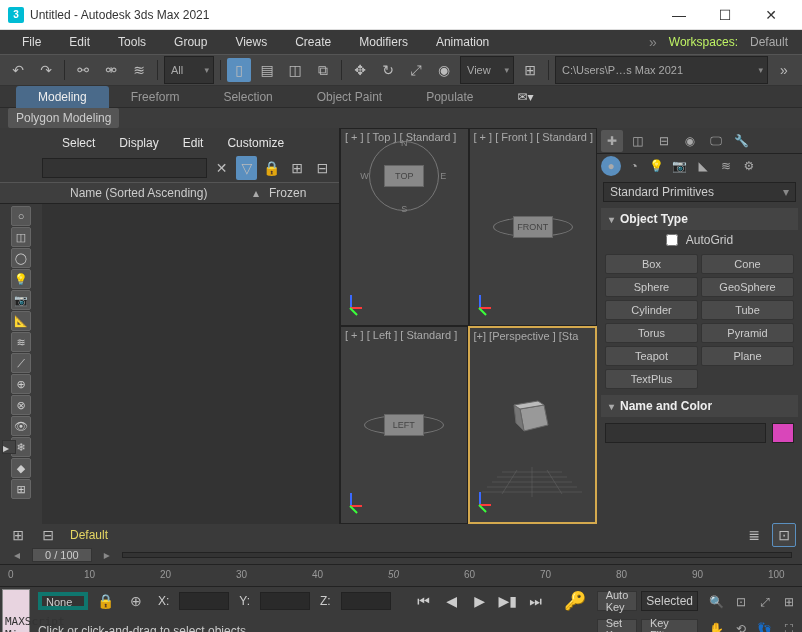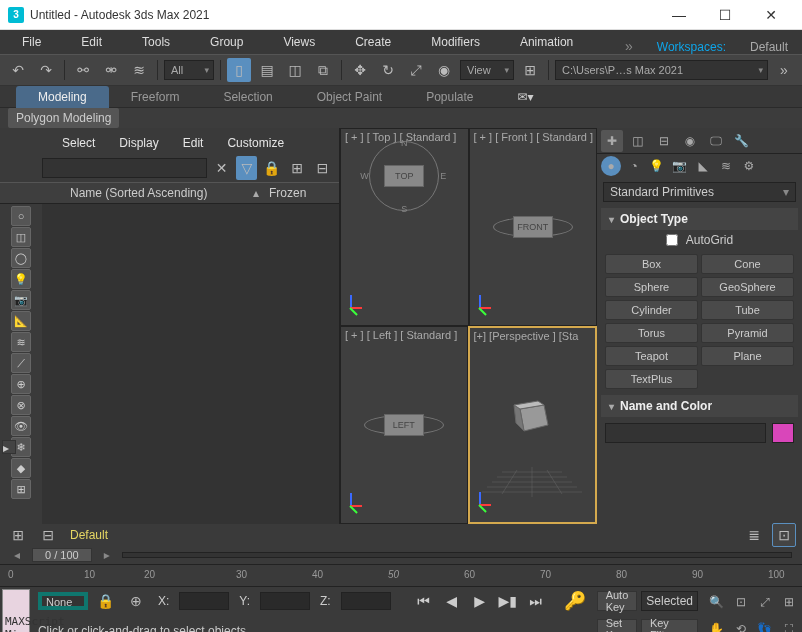--- a/index.html
+++ b/index.html
@@ -1,30 +1,30 @@
 <!DOCTYPE html>
 <html><head>
 <meta charset="utf-8">
 <style>
 *{margin:0;padding:0;box-sizing:border-box;font-family:"Segoe UI",Arial,sans-serif;font-size:12px;color:#ccc;user-select:none}
 body{background:#4a4a4a;width:802px;height:632px;overflow:hidden;position:relative}
 .titlebar{height:30px;background:#fff;display:flex;align-items:center;padding:0 8px;color:#333;border-bottom:1px solid #ddd}
 .titlebar .ico{width:16px;height:16px;background:#00bcd4;border-radius:2px;margin-right:6px;display:flex;align-items:center;justify-content:center;color:#fff;font-weight:bold;font-size:10px}
 .titlebar .ttl{flex:1;color:#333}
 .titlebar .wbtn{width:46px;height:30px;display:flex;align-items:center;justify-content:center;color:#333;font-size:14px}
-.menubar{height:24px;background:#383838;display:flex;align-items:flex-end;padding:0 8px;gap:12px}
+.menubar{height:24px;background:#383838;display:flex;align-items:center;padding:0 8px;gap:0}
 .menubar .mi{padding:0 14px;line-height:24px;color:#ddd;cursor:pointer}
 .menubar .chev{color:#888;margin-left:auto;font-size:14px;padding:0 6px}
-.menubar .ws{color:#0ea5e9;padding:0 6px}
+.menubar .ws{color:#bef264;padding:0 6px}
 .menubar .wsv{color:#aaa;padding:0 6px}
 .maintb{height:32px;background:#444;display:flex;align-items:center;padding:0 6px;gap:4px;border-top:1px solid #555;border-bottom:1px solid #333}
 .tbtn{width:24px;height:24px;display:flex;align-items:center;justify-content:center;color:#bbb;font-size:14px;border-radius:2px}
 .tbtn.sel{background:#5a8fbf}
 .tsep{width:1px;height:20px;background:#2a2a2a;margin:0 2px}
-.dd{height:20px;background:#333;border:1px solid #222;padding:0 18px 0 6px;display:flex;align-items:center;color:#aaa;position:relative;font-size:11px}
+.dd{height:28px;background:#333;border:1px solid #222;padding:0 18px 0 6px;display:flex;align-items:center;color:#aaa;position:relative;font-size:11px}
 .dd::after{content:"▾";position:absolute;right:4px;color:#888;font-size:9px}
 .ribbontabs{height:22px;background:#383838;display:flex;align-items:center;border-bottom:1px solid #2a2a2a}
 .ribbontabs .rt{padding:0 22px;line-height:22px;color:#999;cursor:pointer}
 .ribbontabs .rt.act{background:#4a6a8a;color:#eee;border-radius:3px 3px 0 0;margin-left:16px}
 .ribbontabs .env{margin-left:18px;width:24px;height:16px;display:flex;align-items:center;justify-content:center}
 .subribbon{height:20px;background:#3c3c3c;display:flex;align-items:center;padding-left:8px}
 .subribbon .srt{padding:0 8px;line-height:20px;color:#ccc;background:#555;border-radius:2px}
 .mainrow{display:flex;height:396px}
 .scenepanel{width:340px;background:#3a3a3a;display:flex;flex-direction:column;border-right:1px solid #222}
 .smenubar{height:26px;display:flex;align-items:center;gap:0;padding:4px 0 0 50px}
@@ -331,21 +331,21 @@
 
 <div class="tslider">
   <div class="tb">◂</div>
   <div class="th">0 / 100</div>
   <div class="tb">▸</div>
   <div class="tr"></div>
 </div>
 <div class="truler" id="truler">
     <div class="tk" style="left: 8px;">0</div>
     <div class="tk" style="left: 84px;">10</div>
-    <div class="tk" style="left: 144px;">20</div>
+    <div class="tk" style="left: 160px;">20</div>
     <div class="tk" style="left: 236px;">30</div>
     <div class="tk" style="left: 312px;">40</div>
     <div class="tk" style="left: 388px; font-style: italic;">50</div>
     <div class="tk" style="left: 464px;">60</div>
     <div class="tk" style="left: 540px;">70</div>
     <div class="tk" style="left: 616px;">80</div>
     <div class="tk" style="left: 692px;">90</div>
     <div class="tk" style="left: 768px;">100</div>
   </div>
 

